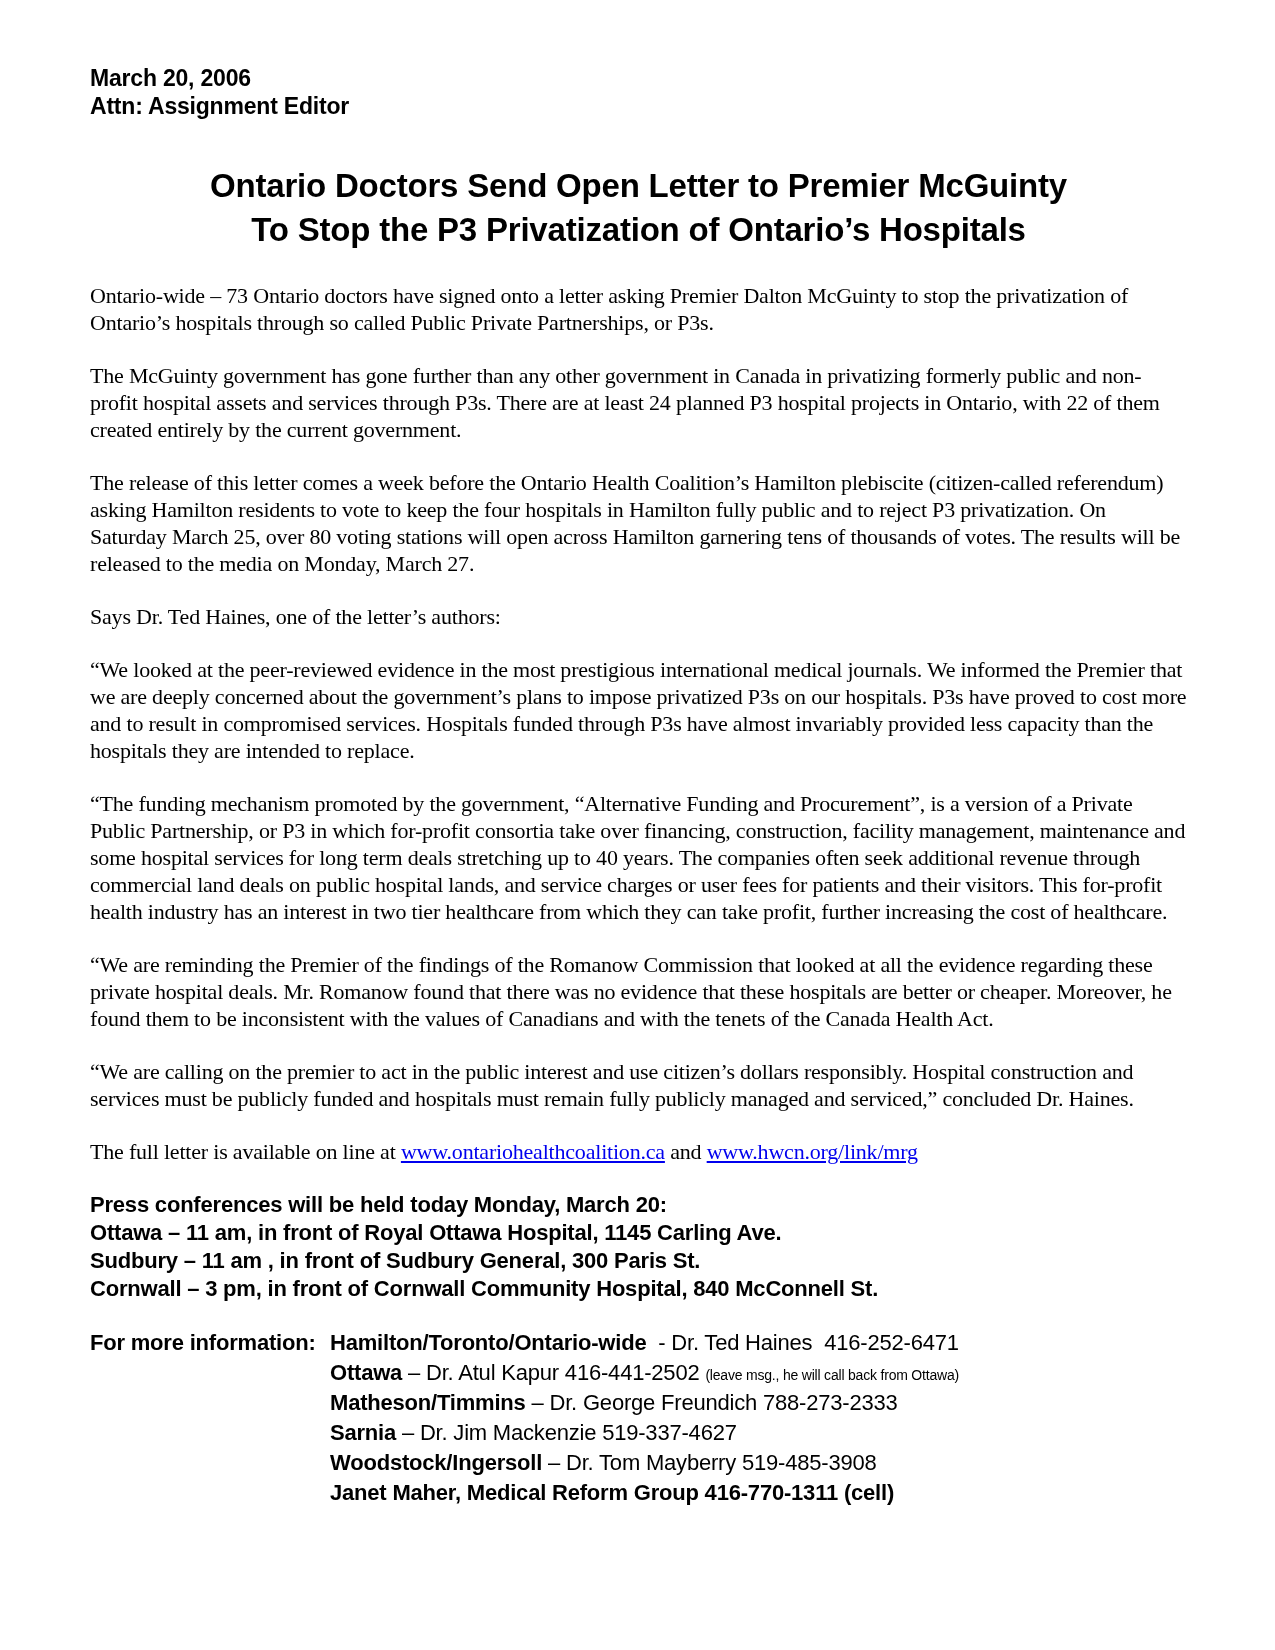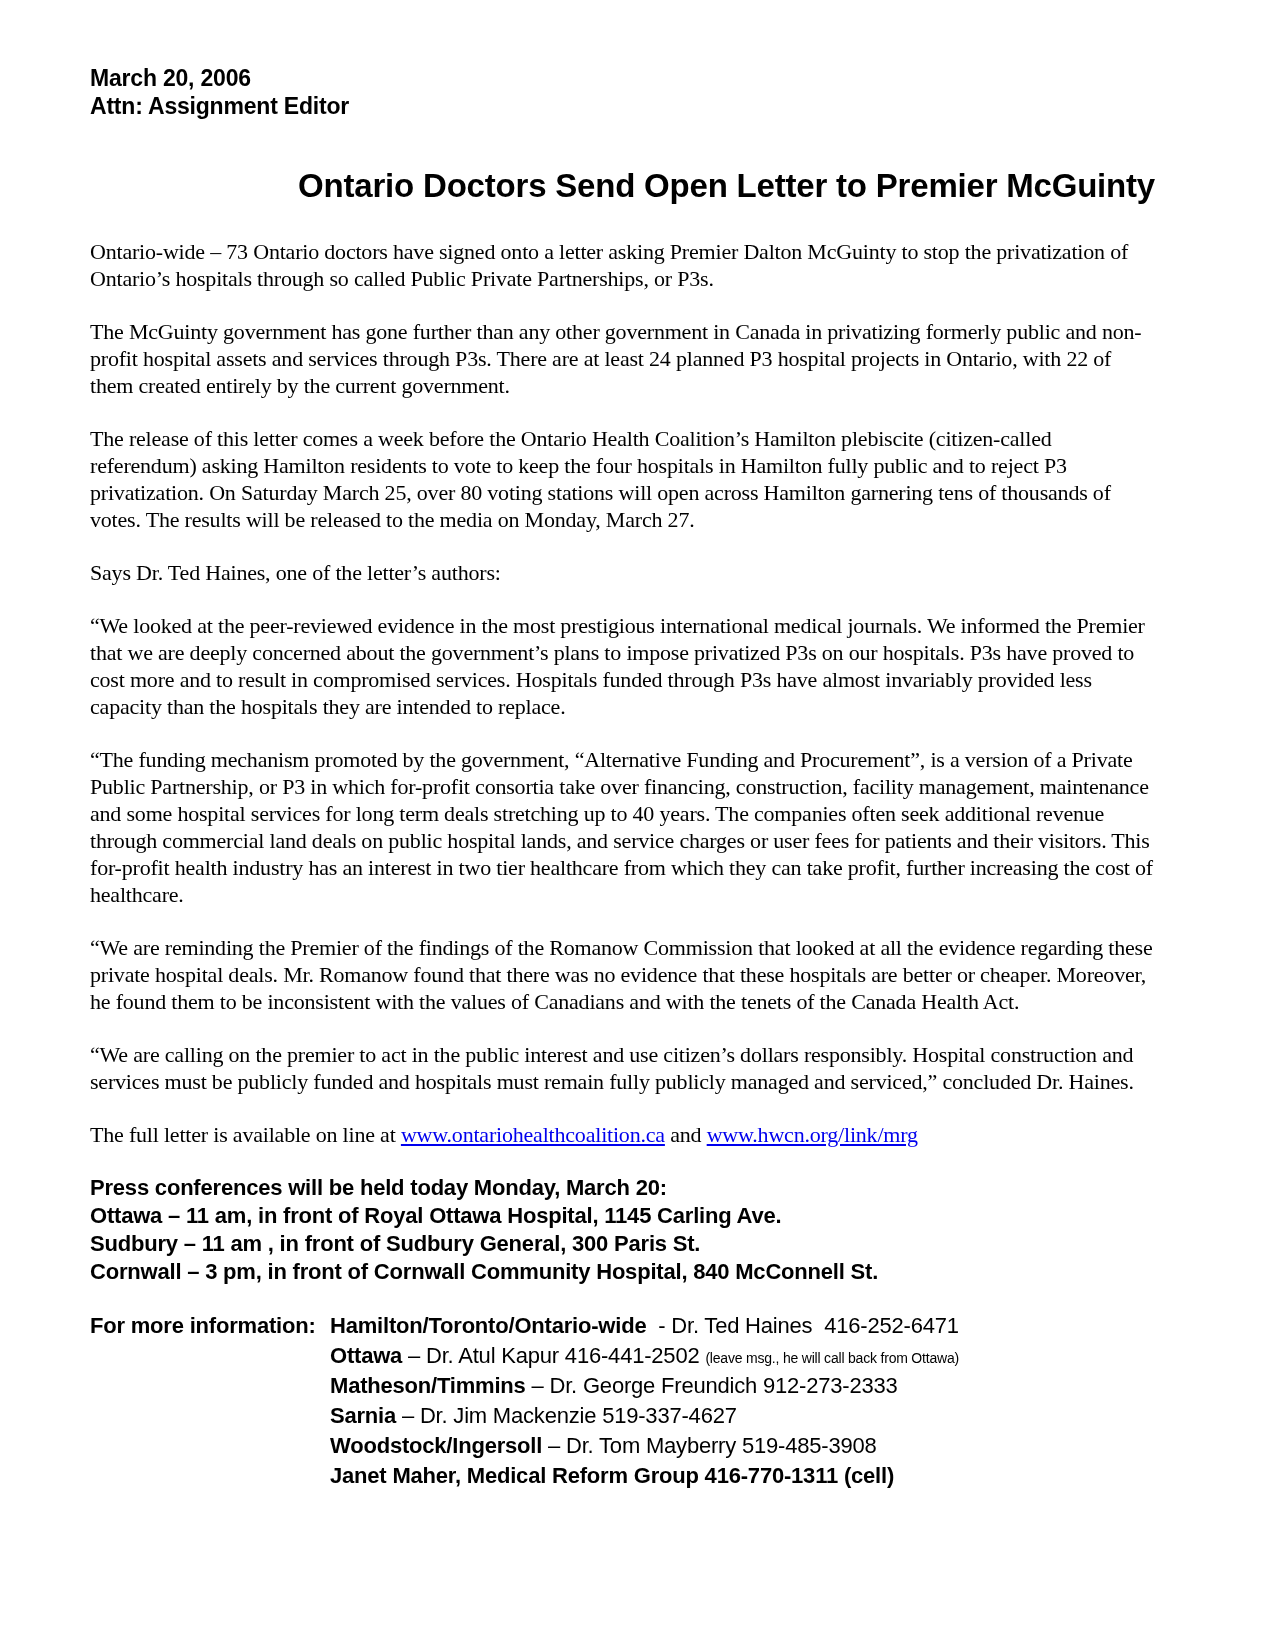--- a/index.html
+++ b/index.html
@@ -7,35 +7,35 @@
     padding: 0;
     background: #ffffff;
   }
   .page {
     position: relative;
     width: 1275px;
     height: 1604px;
     margin: 0 auto;
     background: #ffffff;
     box-sizing: border-box;
-    padding: 64px 120px 40px 90px;
+    padding: 64px 88px 40px 90px;
     overflow: hidden;
     font-family: "Liberation Sans", sans-serif;
     color: #000000;
     letter-spacing: -0.2px;
   }
   .header-line {
     font-size: 23px;
     line-height: 28px;
     font-weight: bold;
   }
   .title-block {
     margin-top: 44px;
     margin-bottom: 30px;
-    text-align: right;
+    text-align: center;
   }
   .title-line {
     font-size: 33px;
     line-height: 44px;
     font-weight: bold;
   }
   .body-para {
     font-size: 22px;
     line-height: 27px;
     margin: 0 0 26px 0;
@@ -85,20 +85,21 @@
 </head>
 <body>
 
 <div class="page">
 
   <div class="header-line">March 20, 2006</div>
   <div class="header-line">Attn: Assignment Editor</div>
 
   <div class="title-block">
     <div class="title-line">Ontario Doctors Send Open Letter to Premier McGuinty</div>
+    <div class="title-line">To Stop the P3 Privatization of Ontario’s Hospitals</div>
   </div>
 
   <p class="body-para">Ontario-wide – 73 Ontario doctors have signed onto a letter asking Premier Dalton McGuinty to stop the privatization of Ontario’s hospitals through so called Public Private Partnerships, or P3s.</p>
   <p class="body-para">The McGuinty government has gone further than any other government in Canada in privatizing formerly public and non-profit hospital assets and services through P3s. There are at least 24 planned P3 hospital projects in Ontario, with 22 of them created entirely by the current government.</p>
   <p class="body-para">The release of this letter comes a week before the Ontario Health Coalition’s Hamilton plebiscite (citizen-called referendum) asking Hamilton residents to vote to keep the four hospitals in Hamilton fully public and to reject P3 privatization. On Saturday March 25, over 80 voting stations will open across Hamilton garnering tens of thousands of votes.  The results will be released to the media on Monday, March 27.</p>
   <p class="body-para">Says Dr. Ted Haines, one of the letter’s authors:</p>
   <p class="body-para">“We looked at the peer-reviewed evidence in the most prestigious international medical journals. We informed the Premier that we are deeply concerned about the government’s plans to impose privatized P3s on our hospitals. P3s have proved to cost more and to result in compromised services. Hospitals funded through P3s have almost invariably provided less capacity than the hospitals they are intended to replace.</p>
   <p class="body-para">“The funding mechanism promoted by the government, “Alternative Funding and Procurement”, is a version of a Private Public Partnership, or P3 in which for-profit consortia take over financing, construction, facility management, maintenance and some hospital services for long term deals stretching up to 40 years. The companies often seek additional revenue through commercial land deals on public hospital lands, and service charges or user fees for patients and their visitors. This for-profit health industry has an interest in two tier healthcare from which they can take profit, further increasing the cost of healthcare.</p>
   <p class="body-para">“We are reminding the Premier of the findings of the Romanow Commission that looked at all the evidence regarding these private hospital deals. Mr. Romanow found that there was no evidence that these hospitals are better or cheaper. Moreover, he found them to be inconsistent with the values of Canadians and with the tenets of the Canada Health Act.</p>
   <p class="body-para">“We are calling on the premier to act in the public interest and use citizen’s dollars responsibly. Hospital construction and services must be publicly funded and hospitals must remain fully publicly managed and serviced,” concluded Dr. Haines.</p>
@@ -112,20 +113,20 @@
     <div class="press-line">Ottawa – 11 am, in front of Royal Ottawa Hospital, 1145 Carling Ave.</div>
     <div class="press-line">Sudbury – 11 am , in front of Sudbury General, 300 Paris St.</div>
     <div class="press-line">Cornwall – 3 pm, in front of Cornwall Community Hospital, 840 McConnell St.</div>
   </div>
 
   <div class="contacts-block">
     <div class="contacts-label">For more information:</div>
     <div class="contacts-entries">
       <div class="contact-line"><span class="bold-part">Hamilton/Toronto/Ontario-wide</span><span>&nbsp; - Dr. Ted Haines &nbsp;416-252-6471</span><span class="small-note"></span></div>
       <div class="contact-line"><span class="bold-part">Ottawa</span><span> – Dr. Atul Kapur 416-441-2502 </span><span class="small-note">(leave msg., he will call back from Ottawa)</span></div>
-      <div class="contact-line"><span class="bold-part">Matheson/Timmins</span><span> – Dr. George Freundich 912-273-2333</span><span class="small-note"></span></div>
+      <div class="contact-line"><span class="bold-part">Matheson/Timmins</span><span> – Dr. George Freundich 788-273-2333</span><span class="small-note"></span></div>
       <div class="contact-line"><span class="bold-part">Sarnia</span><span> – Dr. Jim Mackenzie 519-337-4627</span><span class="small-note"></span></div>
       <div class="contact-line"><span class="bold-part">Woodstock/Ingersoll</span><span> – Dr. Tom Mayberry 519-485-3908</span><span class="small-note"></span></div>
       <div class="contact-line"><span class="bold-part">Janet Maher, Medical Reform Group 416-770-1311 (cell)</span><span></span><span class="small-note"></span></div>
     </div>
   </div>
 
 </div>
 
 </body></html>

